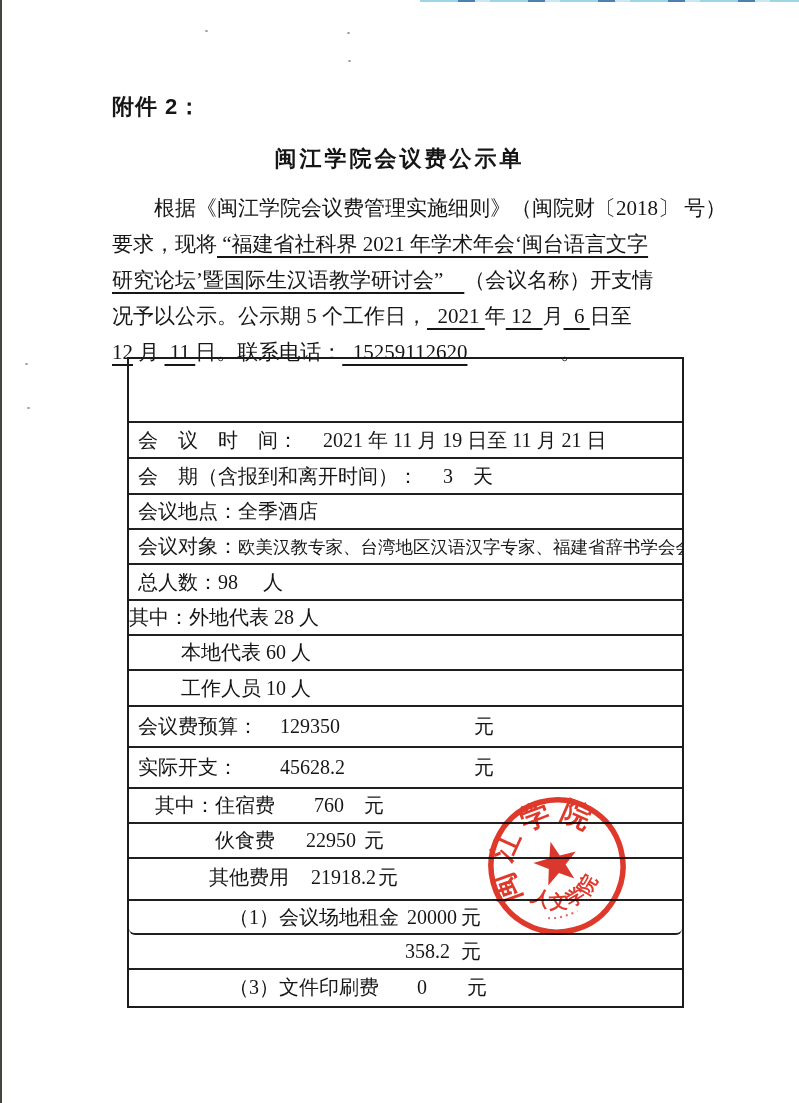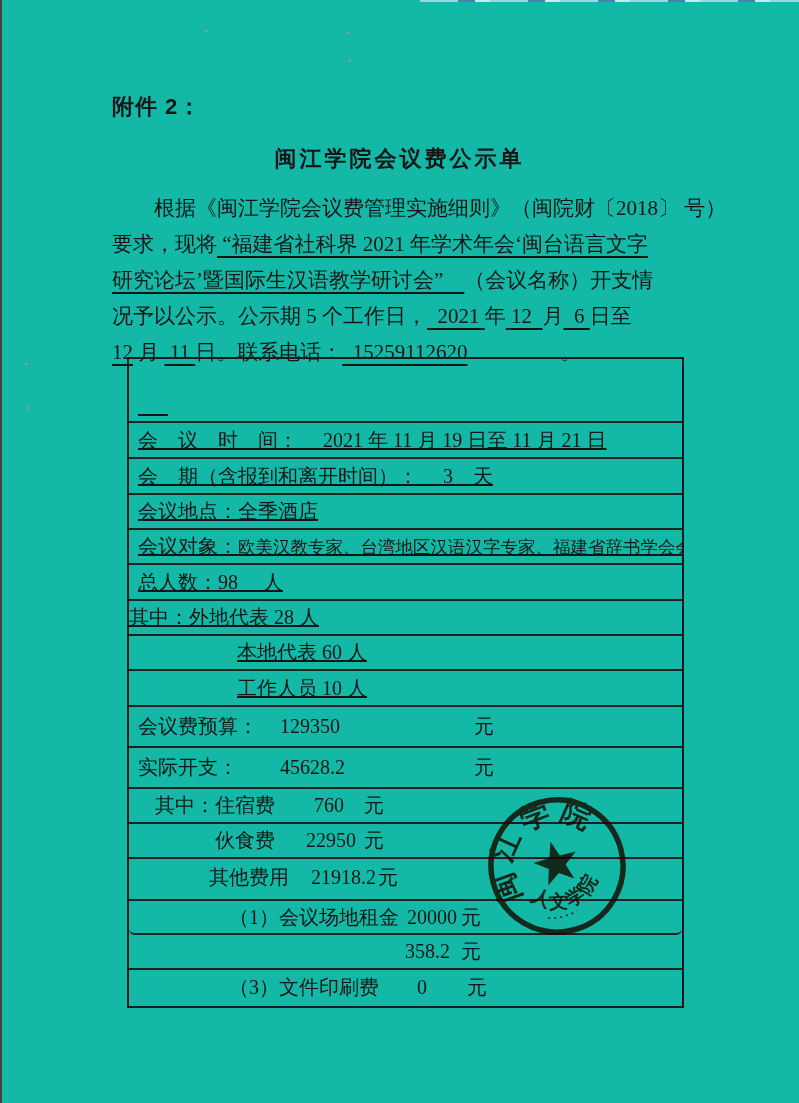--- a/index.html
+++ b/index.html
@@ -1,19 +1,19 @@
 <!DOCTYPE html>
 <html><head>
 <meta charset="utf-8">
 <style>
   * { margin:0; padding:0; box-sizing:border-box; }
   html,body { background:#e8e8e8; }
   .page {
     position:relative; width:799px; height:1103px; margin:0 auto;
-    background:#14b8a6; overflow:hidden;
+    background:#ffffff; overflow:hidden;
     font-family:"Liberation Serif","DejaVu Serif",serif; color:#161616;
   }
   
   .edge-left { position:absolute; left:0; top:0; width:2px; height:1103px; background:#44443f; }
   .edge-top-cyan { position:absolute; left:420px; top:0; width:379px; height:2px;
     background:repeating-linear-gradient(90deg,#9fd3e6 0 38px,#4f7fae 38px 55px,#c9e8f2 55px 70px); }
   .speck { position:absolute; width:3px; height:2px; background:#9c9c96; border-radius:50%; }
 
   .attachment {
     position:absolute; left:112px; top:92px;
@@ -25,26 +25,26 @@
   }
 
   .para { position:absolute; left:112px; top:190px; width:586px; font-size:21px; line-height:36px; }
   .pline { white-space:pre; }
   .indent { padding-left:42px; }
   .u { text-decoration:underline; text-underline-offset:5px; text-decoration-thickness:1.5px; }
   .u-wide { display:inline-block; min-width:218px; }
 
   
   .tbl { position:absolute; left:127px; top:357px; width:557px; border:2.5px solid #1c1c1c; background:transparent; }
-  .row { position:relative; border-bottom:2px solid #202020; font-size:20px; white-space:pre; overflow:hidden;text-decoration:underline; }
+  .row { position:relative; border-bottom:2px solid #202020; font-size:20px; white-space:pre; overflow:hidden; }
   .row:last-child { border-bottom:none; }
   .h64{height:64px;} .h34{height:34px; line-height:32px;border-radius:6px;}
   .h38{height:42px; line-height:36px;} .h41{height:41px; line-height:39px;}
   .h36{height:36px; line-height:34px;padding-left:22px;} .h35{height:35px; line-height:33px;}
-  .p9{padding-left:9px;} .p26{} .p84{padding-left:108px;}
+  .p9{padding-left:9px;} .p26{} .p84{padding-left:52px;}
   .two-line { line-height:31px; padding-top:1px; }
   .small { font-size:17.5px; }
   .seg { position:absolute; top:0; }
   .lA{left:9px;} .vA{left:151px;} .uA{left:345px;}
   .lB{left:26px;} .vB{left:185px;} .uB{left:235px;}
   .lC{left:86px;} .vC{left:177px;}
   .lD{left:80px;} .vD{left:182px;} .uD{left:249px;}
   .lE{left:100px;} .vE{left:278px;} .vF{left:276px;} .vG{left:288px;}
   .uE{left:332px;} .uG{left:338px;}
 

